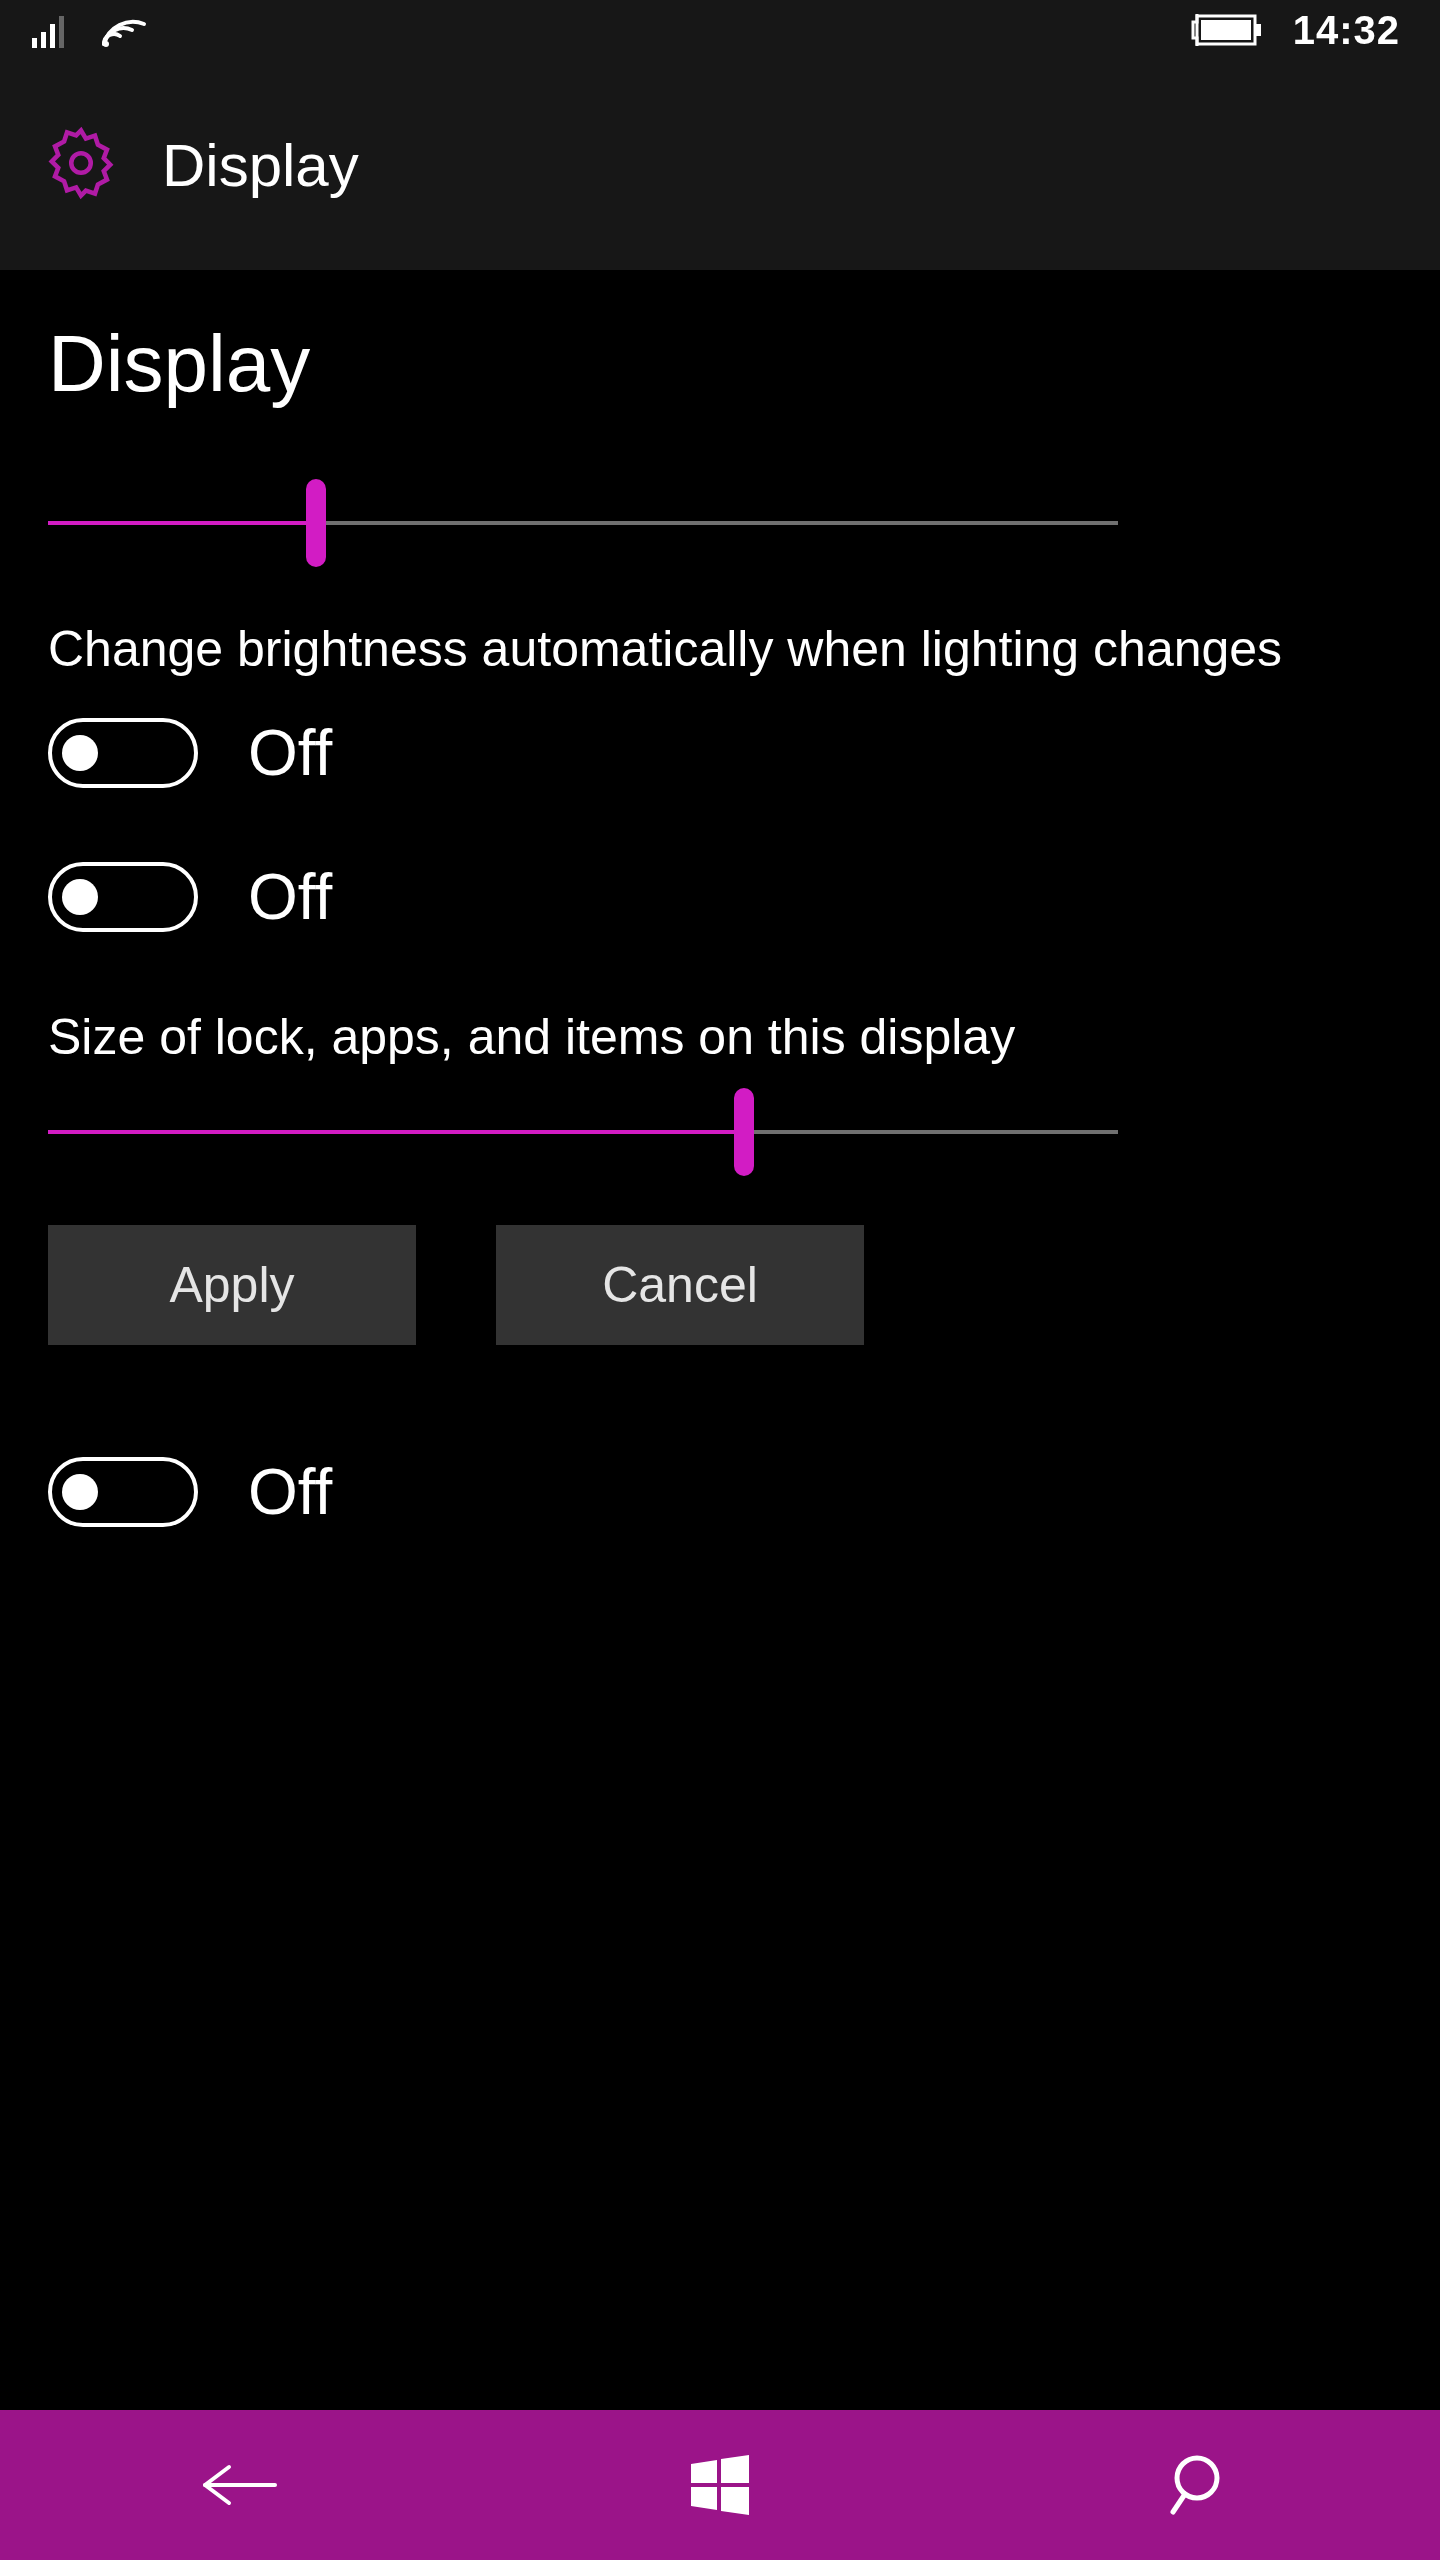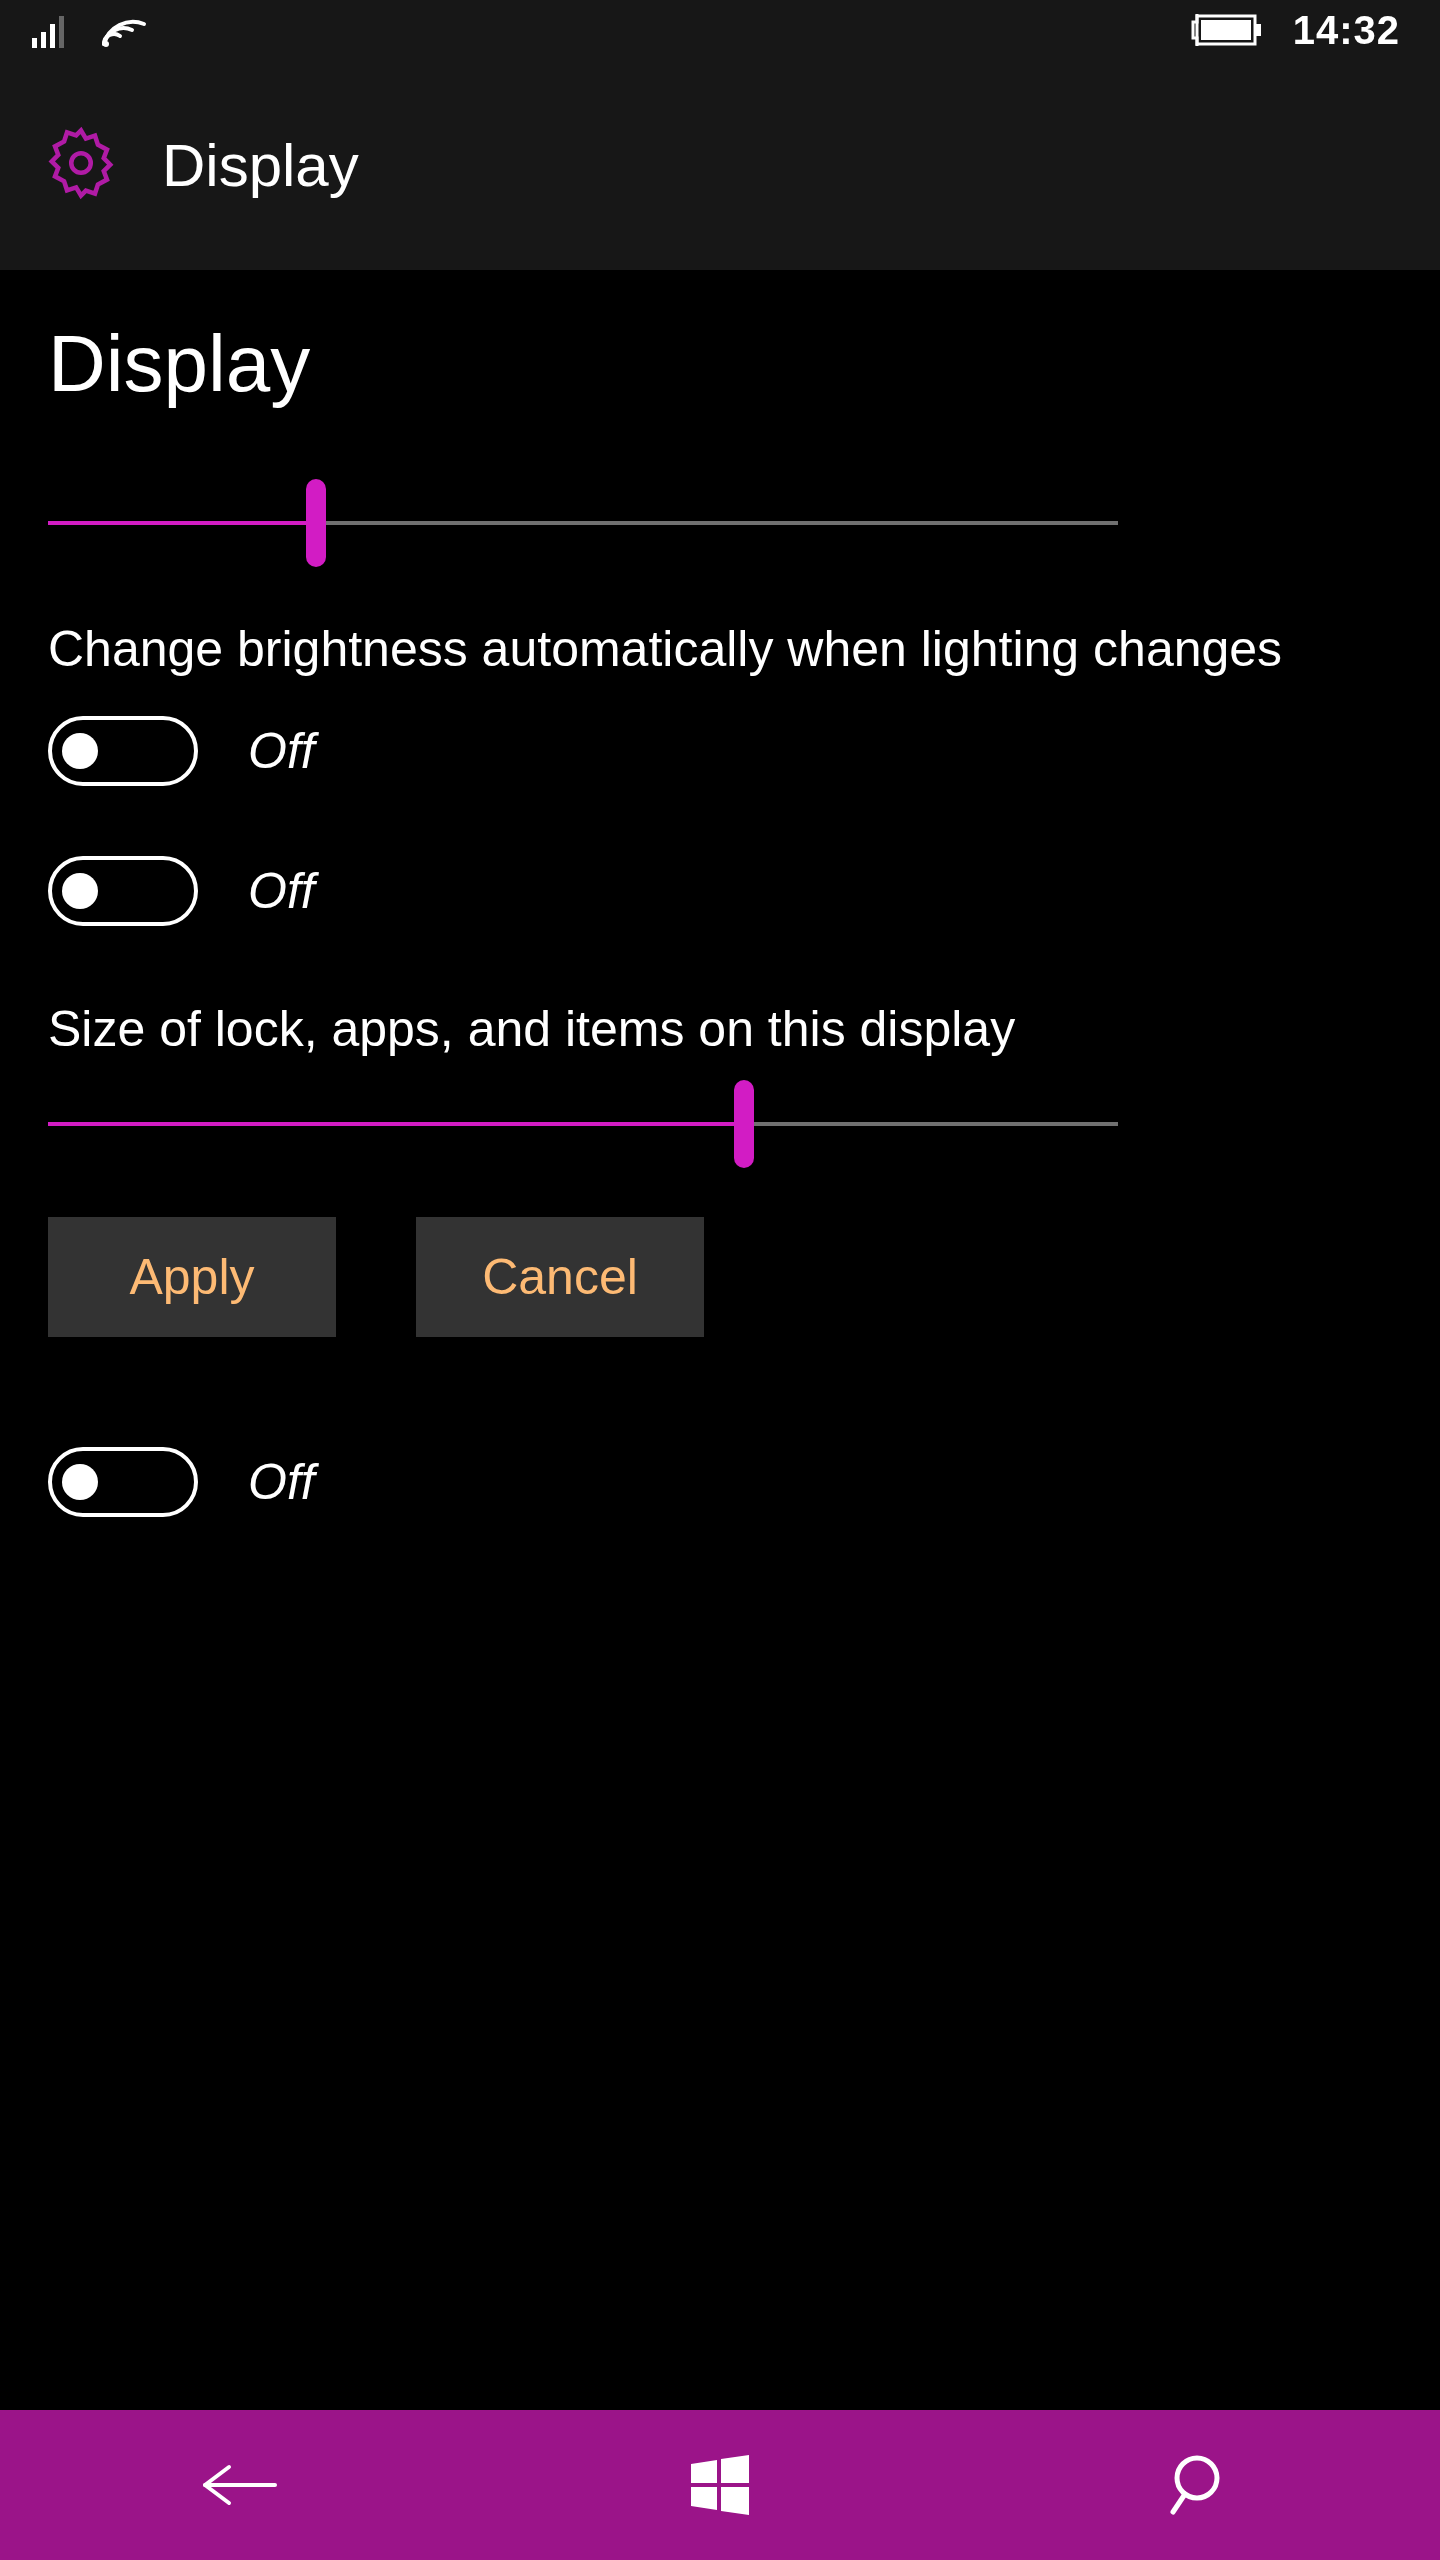--- a/index.html
+++ b/index.html
@@ -96,31 +96,31 @@
   .toggle-knob {
     position: absolute;
     top: 50%;
     left: 10px;
     transform: translateY(-50%);
     width: 36px;
     height: 36px;
     border-radius: 50%;
     background: #fff;
   }
-  .toggle-text { font-size: 50px; font-style: italic; }
+  .toggle-text { font-size: 64px; }
 
   
   .button-row { display: flex; gap: 80px; margin-top: 60px; margin-bottom: 110px; }
   .btn {
     background: #333333;
-    color: #fdba74;
+    color: #e5e5e5;
     font-size: 50px;
     font-weight: 400;
     padding: 0;
-    width: 288px;
+    width: 368px;
     height: 120px;
     display: flex;
     align-items: center;
     justify-content: center;
     border: none;
   }
 
   
   .nav-bar {
     height: 150px;

